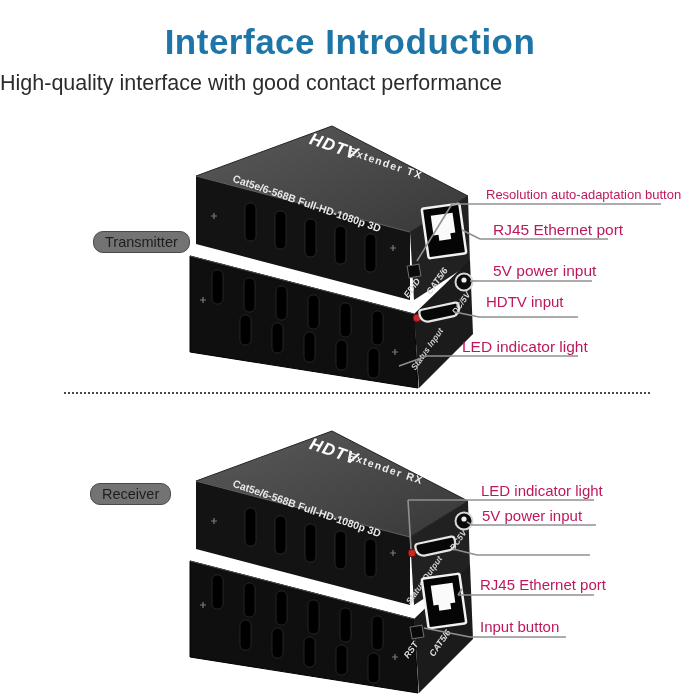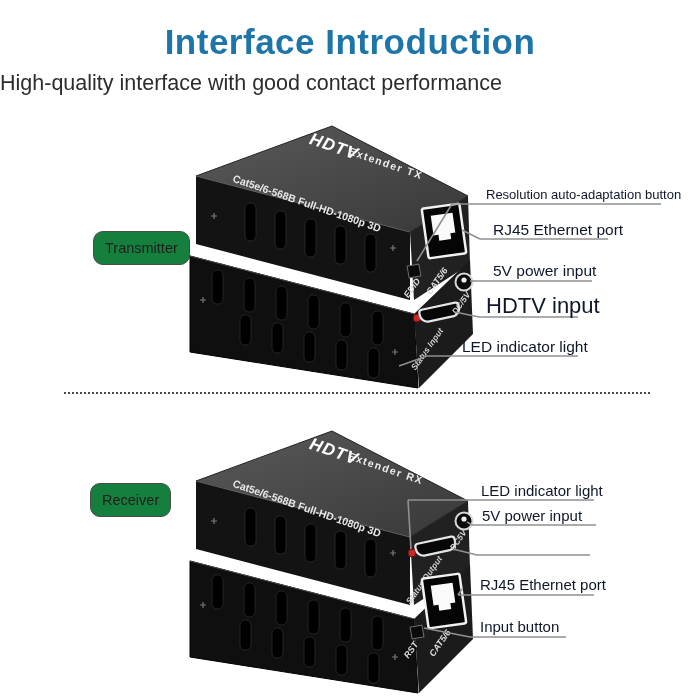--- a/index.html
+++ b/index.html
@@ -5,29 +5,29 @@
   html,body{margin:0;padding:0;background:#ffffff;}
   .canvas{position:relative;width:700px;height:700px;background:#ffffff;overflow:hidden;
           font-family:"Liberation Sans", sans-serif;}
   .title{position:absolute;top:22px;left:0;width:700px;text-align:center;
          font-size:35px;font-weight:bold;color:#1e76a8;letter-spacing:0.5px;}
   .subtitle{position:absolute;top:71px;left:0;width:700px;text-align:left;
             font-size:21.5px;color:#2c2c2c;}
   .divider{position:absolute;top:392px;left:64px;width:586px;height:0;
            border-top:2px dotted #4a4a4a;}
   .tag{position:absolute;border:1.6px solid #4a4a4a;border-radius:10px;
-       padding:8px 11px;font-size:14.5px;color:#1e1e1e;background:#15803d;}
+       padding:2px 11px;font-size:14.5px;color:#1e1e1e;background:#737373;}
   .tag-tx{left:93px;top:231px;}
   .tag-rx{left:90px;top:483px;}
   .diagram{position:absolute;left:0;top:0;width:700px;height:700px;}
-  .co{position:absolute;white-space:nowrap;color:#0f172a;}
+  .co{position:absolute;white-space:nowrap;color:#be185d;}
   .fs13{font-size:13px;}
   .fs15{font-size:15px;}
   .fs155{font-size:15.5px;}
-  .fs20{font-size:22px;}
+  .fs20{font-size:15px;}
 </style>
 </head>
 <body>
 
 <div class="canvas">
 
   <div class="title">Interface Introduction</div>
   <div class="subtitle">High-quality interface with good contact performance</div>
 
   <div class="tag tag-tx">Transmitter</div>

